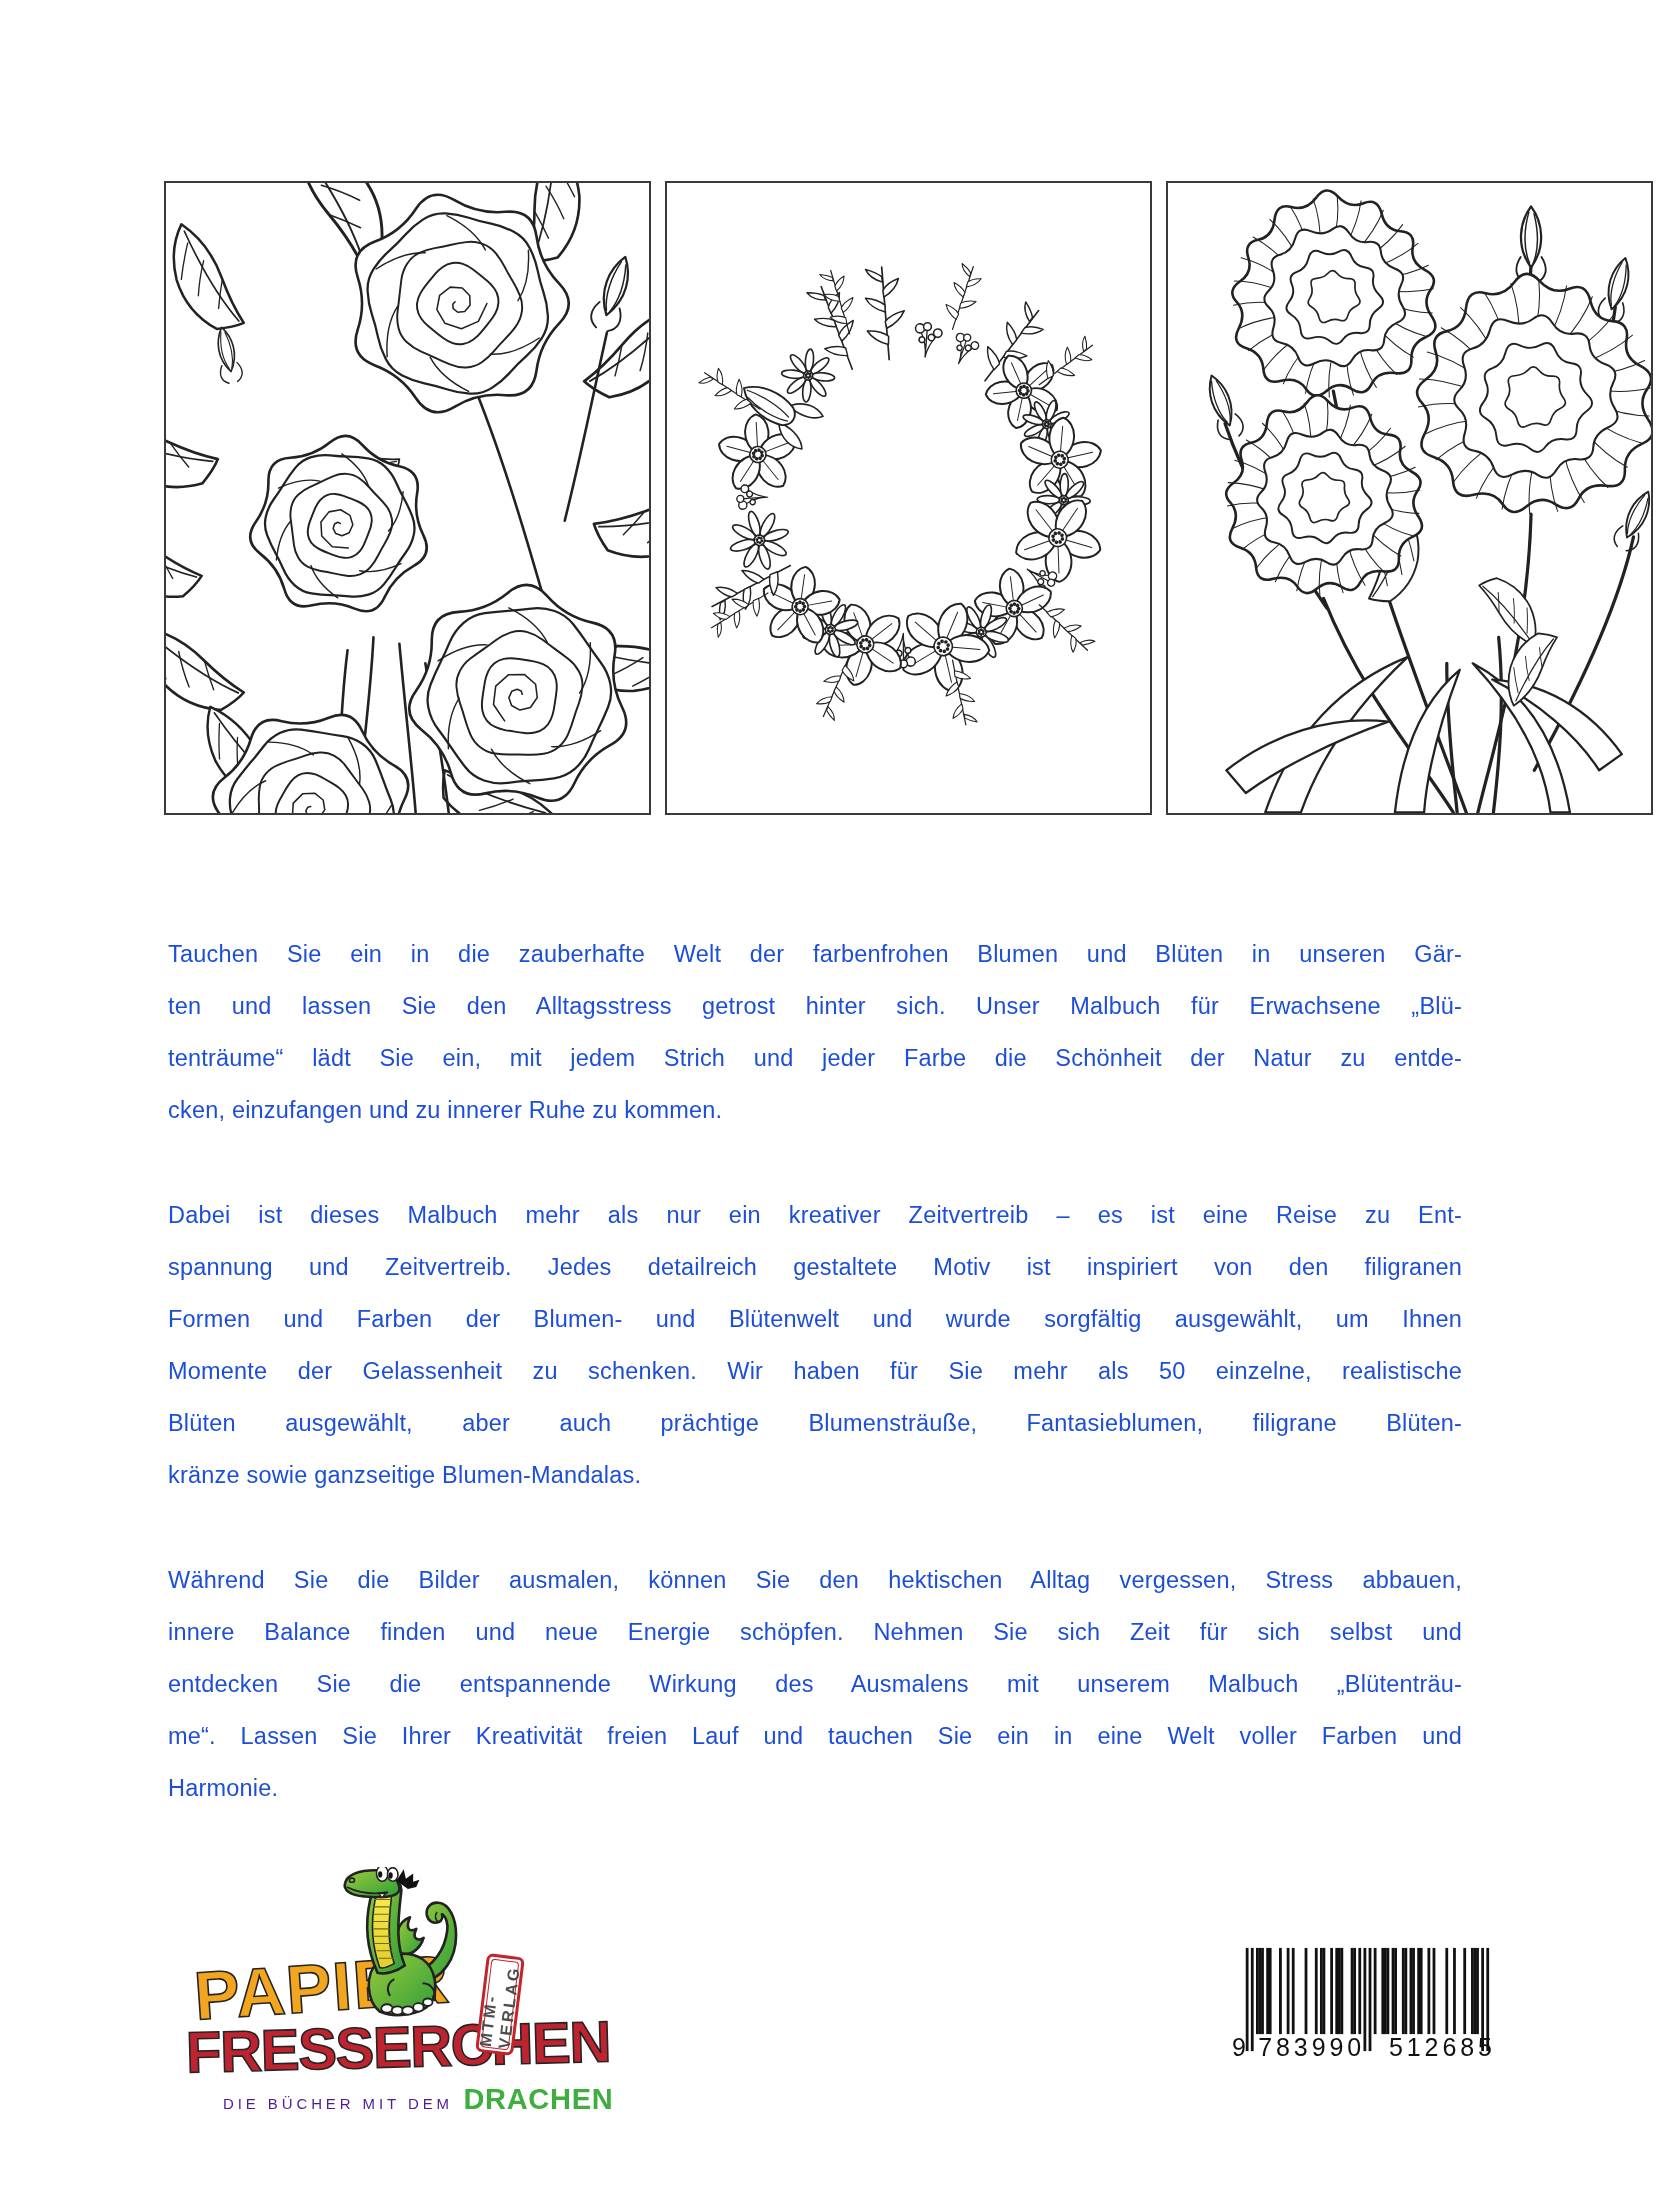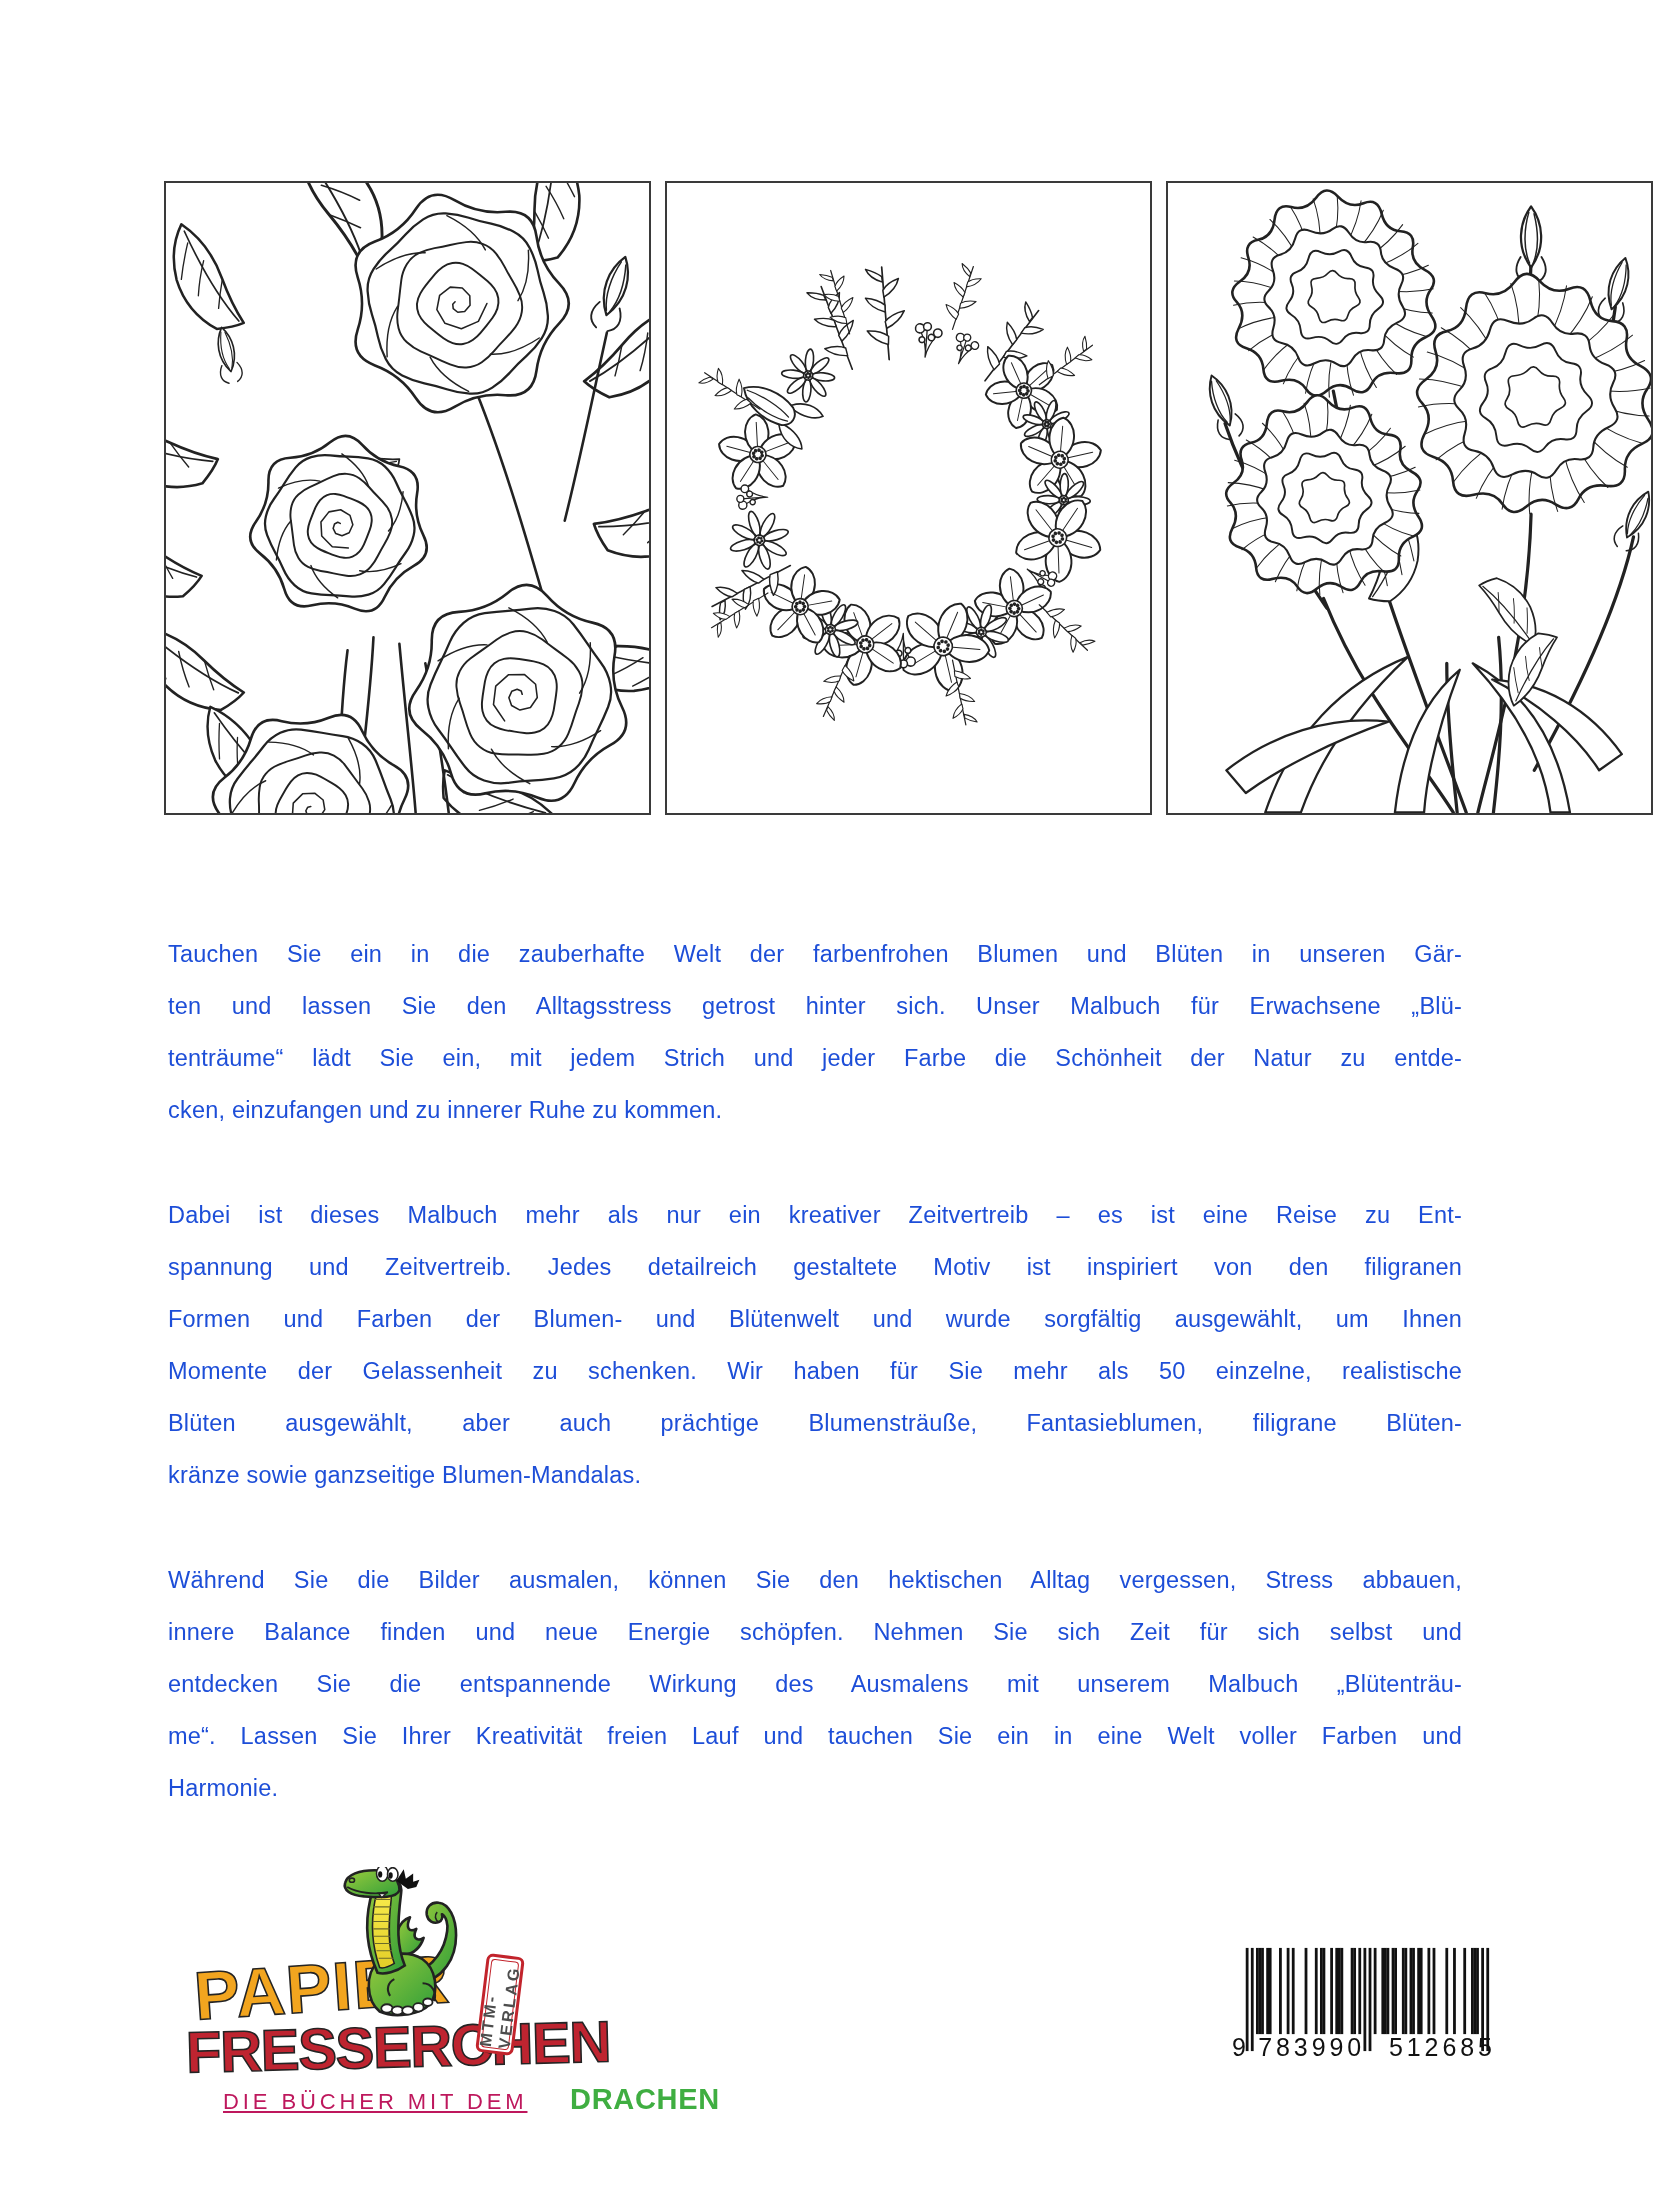--- a/index.html
+++ b/index.html
@@ -25,22 +25,22 @@
               color:#BE2430;-webkit-text-stroke:1.6px #242424;transform:rotate(-1.5deg);
               letter-spacing:-1.3px;white-space:nowrap;}
   .dragon{position:absolute;left:134px;top:0px;width:157px;height:152px;}
   .stamp{position:absolute;left:295px;top:88px;width:38px;height:99px;border:3.3px solid #C2242C;
          border-radius:6.5px;transform:rotate(7deg);background:#fff;box-sizing:border-box;}
   .stamp-in{position:absolute;left:2px;top:2px;right:2px;bottom:2px;border:1.3px solid #C2242C;
             border-radius:3.9px;display:flex;align-items:center;justify-content:center;}
   .stamp-text{writing-mode:vertical-rl;transform:rotate(180deg);font-size:16.3px;letter-spacing:2.6px;
               color:#4d4d4d;font-weight:bold;}
   .tagline{position:absolute;left:37px;top:216px;display:flex;align-items:baseline;gap:10.5px;white-space:nowrap;}
-  .tagline-prefix{font-size:22px;letter-spacing:3.9px;color:#be185d;text-decoration:underline;}
-  .tagline-hl{font-size:29px;font-weight:bold;color:#3FAE41;letter-spacing:0.7px;margin-left:32px;}
+  .tagline-prefix{font-size:15px;letter-spacing:3.9px;color:#4c1d95;}
+  .tagline-hl{font-size:29px;font-weight:bold;color:#3FAE41;letter-spacing:0.7px;}
   
   .barcode{position:absolute;left:1241px;top:1944px;width:255px;height:131px;background:#fff;}
   .barcode svg{position:absolute;left:0;top:0;width:255px;height:111px;}
   .bc-digits{position:absolute;top:89px;left:0;width:255px;height:31px;font-size:25px;color:#111;}
   .bc-lead{position:absolute;left:-9.1px;top:0;}
   .bc-g1{position:absolute;left:15.7px;width:110px;text-align:center;letter-spacing:3.9px;}
   .bc-g2{position:absolute;left:132px;width:110px;text-align:left;letter-spacing:3.9px;margin-left:16px;}
 </style>
 </head>
 <body>

